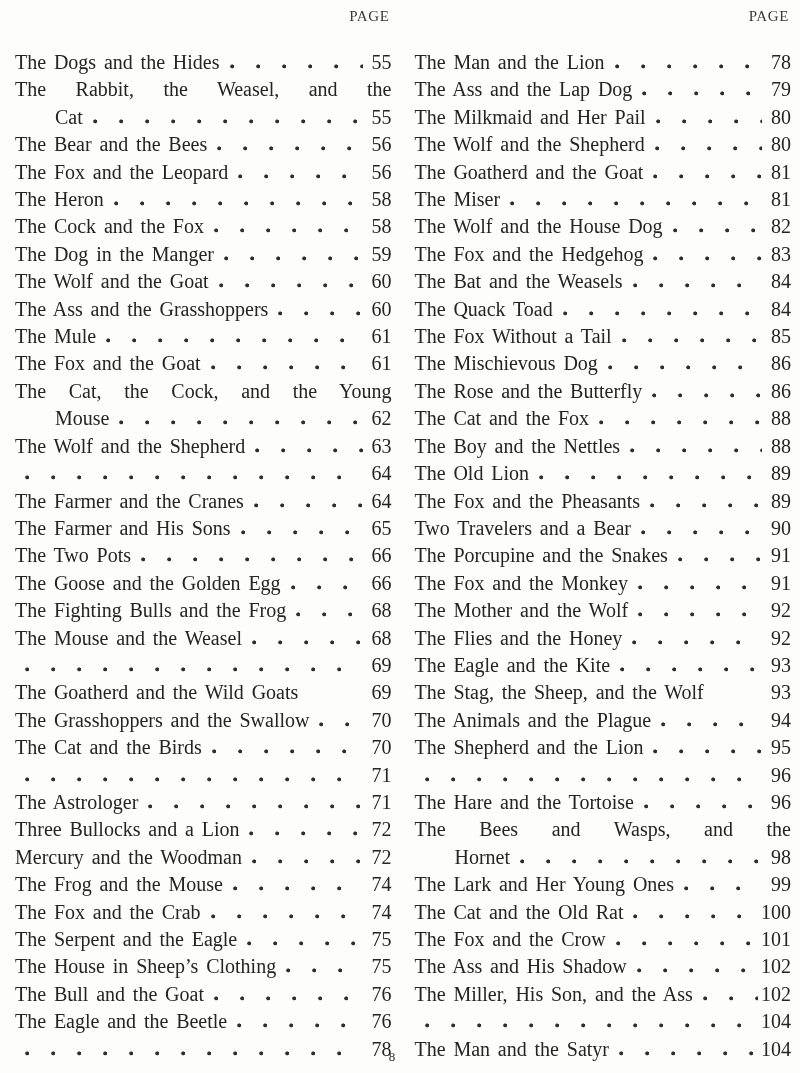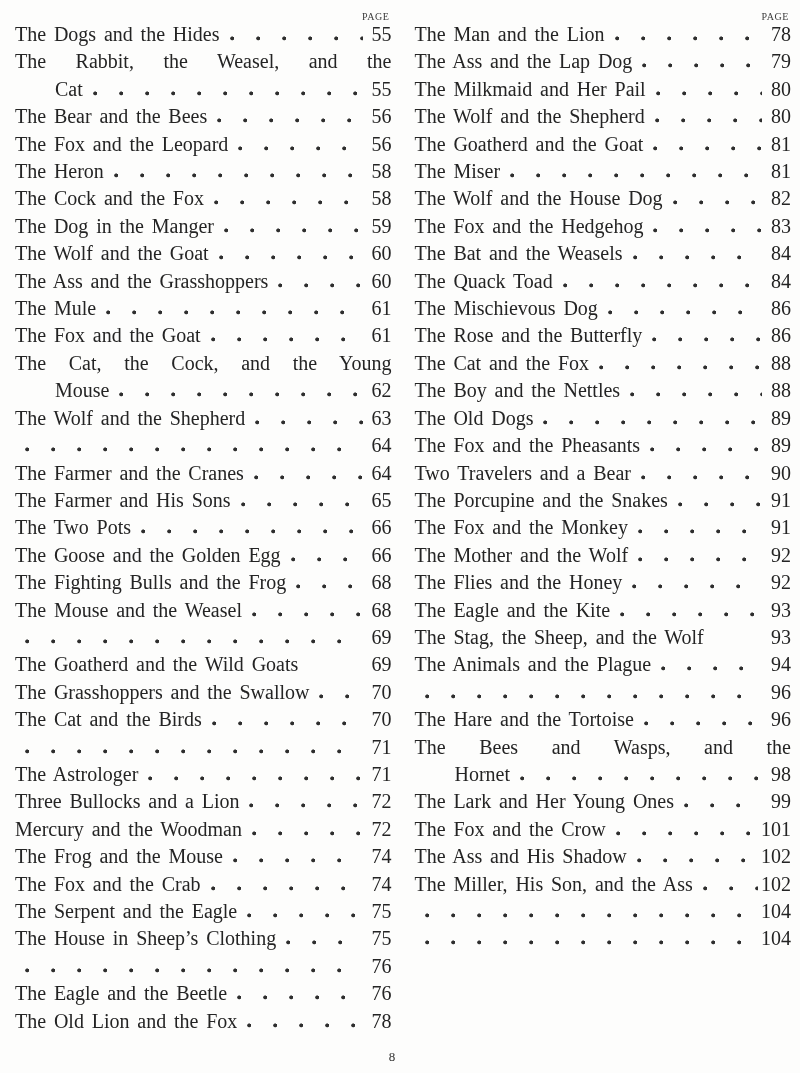--- a/index.html
+++ b/index.html
@@ -22,30 +22,30 @@
     display: flex;
     gap: 23px;
     padding: 6px 9px 0 15px;
   }
   .col {
     flex: 1 1 0;
     min-width: 0;
   }
   .col-header {
     text-align: right;
-    font-size: 10px;
+    font-size: 15px;
     line-height: 9px;
     letter-spacing: 0.6px;
     color: #3b3b3b;
     margin-top: 6px;
     padding-right: 2px;
     font-family: "Liberation Serif", "DejaVu Serif", serif;
   }
   .entries {
-    margin-top: 0;
+    margin-top: 28px;
   }
   .row {
     line-height: 27.4px;
     word-spacing: 0.14em;
   }
   .row.single, .line2 {
     display: flex;
     align-items: baseline;
   }
   .title {
@@ -283,32 +283,32 @@
     <span class="num">75</span>
   </div>
 
   <div class="row single">
     <span class="title">The House in Sheep’s Clothing</span>
     <span class="leader"></span>
     <span class="num">75</span>
   </div>
 
   <div class="row single">
+    <span class="title">The Bull and the Goat</span>
     <span class="leader"></span>
     <span class="num">76</span>
   </div>
 
   <div class="row single">
     <span class="title">The Eagle and the Beetle</span>
     <span class="leader"></span>
     <span class="num">76</span>
   </div>
 
   <div class="row single">
-    <span class="title">The Old Lion and the Fox</span>
     <span class="leader"></span>
     <span class="num">78</span>
   </div>
 </div>
   </section>
 
   <section class="col">
     <div class="col-header">PAGE</div>
     <div class="entries">
   <div class="row single">
@@ -364,20 +364,25 @@
     <span class="leader"></span>
     <span class="num">84</span>
   </div>
 
   <div class="row single">
     <span class="title">The Quack Toad</span>
     <span class="leader"></span>
     <span class="num">84</span>
   </div>
 
+  <div class="row single">
+    <span class="title">The Fox Without a Tail</span>
+    <span class="leader"></span>
+    <span class="num">85</span>
+  </div>
 
   <div class="row single">
     <span class="title">The Mischievous Dog</span>
     <span class="leader"></span>
     <span class="num">86</span>
   </div>
 
   <div class="row single">
     <span class="title">The Rose and the Butterfly</span>
     <span class="leader"></span>
@@ -390,21 +395,21 @@
     <span class="num">88</span>
   </div>
 
   <div class="row single">
     <span class="title">The Boy and the Nettles</span>
     <span class="leader"></span>
     <span class="num">88</span>
   </div>
 
   <div class="row single">
-    <span class="title">The Old Dogs</span>
+    <span class="title">The Old Lion</span>
     <span class="leader"></span>
     <span class="num">89</span>
   </div>
 
   <div class="row single">
     <span class="title">The Fox and the Pheasants</span>
     <span class="leader"></span>
     <span class="num">89</span>
   </div>
 
@@ -449,20 +454,25 @@
     <span class="leader"></span>
     <span class="num">93</span>
   </div>
 
   <div class="row single">
     <span class="title">The Animals and the Plague</span>
     <span class="leader"></span>
     <span class="num">94</span>
   </div>
 
+  <div class="row single">
+    <span class="title">The Shepherd and the Lion</span>
+    <span class="leader"></span>
+    <span class="num">95</span>
+  </div>
 
   <div class="row single">
     <span class="leader"></span>
     <span class="num">96</span>
   </div>
 
   <div class="row single">
     <span class="title">The Hare and the Tortoise</span>
     <span class="leader"></span>
     <span class="num">96</span>
@@ -476,20 +486,25 @@
       <span class="num">98</span>
     </div>
   </div>
 
   <div class="row single">
     <span class="title">The Lark and Her Young Ones</span>
     <span class="leader"></span>
     <span class="num">99</span>
   </div>
 
+  <div class="row single">
+    <span class="title">The Cat and the Old Rat</span>
+    <span class="leader"></span>
+    <span class="num">100</span>
+  </div>
 
   <div class="row single">
     <span class="title">The Fox and the Crow</span>
     <span class="leader"></span>
     <span class="num">101</span>
   </div>
 
   <div class="row single">
     <span class="title">The Ass and His Shadow</span>
     <span class="leader"></span>
@@ -501,20 +516,21 @@
     <span class="leader"></span>
     <span class="num">102</span>
   </div>
 
   <div class="row single">
     <span class="leader"></span>
     <span class="num">104</span>
   </div>
 
   <div class="row single">
+    <span class="title">The Man and the Satyr</span>
     <span class="leader"></span>
     <span class="num">104</span>
   </div>
 </div>
   </section>
 </div>
   <div class="footer-page-number">8</div>
 </div>
 
 </body></html>

